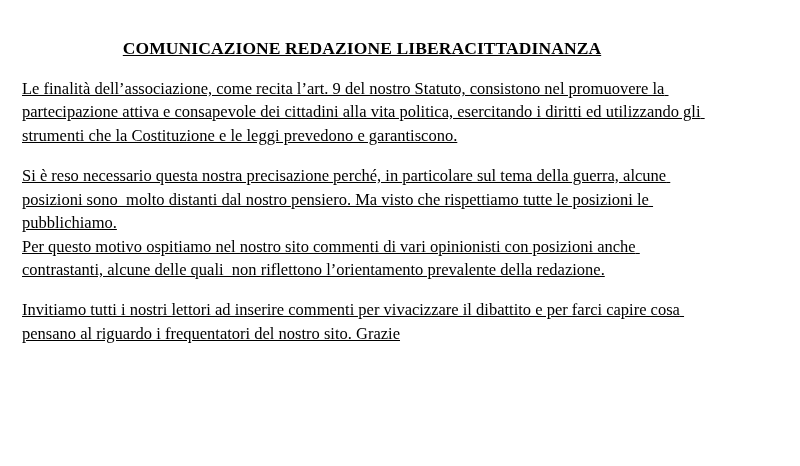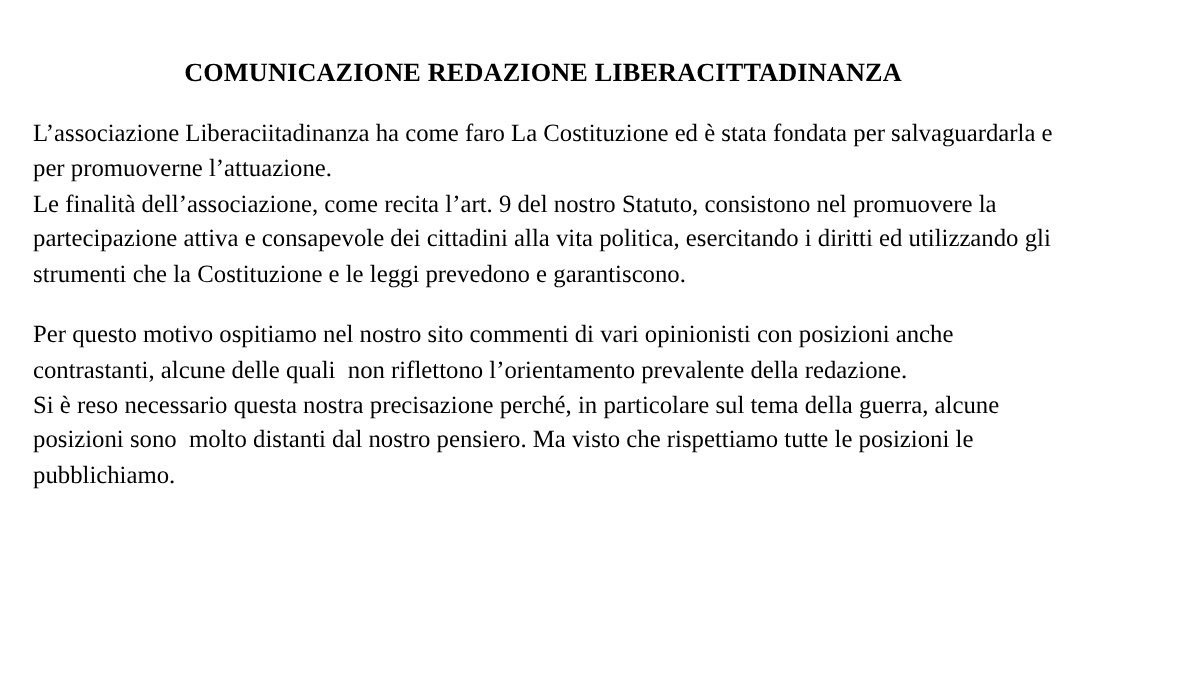--- a/index.html
+++ b/index.html
@@ -13,20 +13,21 @@
     font-family: "Liberation Serif", serif;
     color: #000000;
     overflow: hidden;
   }
   .page {
     width: 724px;
     height: 466px;
     box-sizing: border-box;
     padding: 28px 18px 0 18px;
     position: relative;
+    text-decoration: underline;
   }
   .doc-title {
     text-align: center;
     font-weight: bold;
     font-size: 17.5px;
     letter-spacing: 0.1px;
     margin: 10px 0 18px 0;
     line-height: 1.2;
   }
   .body-block {
@@ -47,28 +48,28 @@
 </style>
 </head>
 <body>
 
 <div class="page">
 
   <h1 class="doc-title">COMUNICAZIONE REDAZIONE LIBERACITTADINANZA</h1>
 
   <div class="body-block">
 
-    <p class="para">L’associazione Liberaciitadinanza ha come faro La Costituzione ed è stata fondata per salvaguardarla e per promuoverne l’attuazione.</p>
 
     <p class="para">Le finalità dell’associazione, come recita l’art. 9 del nostro Statuto, consistono nel promuovere la partecipazione attiva e consapevole dei cittadini alla vita politica, esercitando i diritti ed utilizzando gli strumenti che la Costituzione e le leggi prevedono e garantiscono.</p>
 
 
     <div class="spacer"></div>
 
+    <p class="para">Si è reso necessario questa nostra precisazione perché, in particolare sul tema della guerra, alcune posizioni sono  molto distanti dal nostro pensiero. Ma visto che rispettiamo tutte le posizioni le pubblichiamo.</p>
+
     <p class="para">Per questo motivo ospitiamo nel nostro sito commenti di vari opinionisti con posizioni anche contrastanti, alcune delle quali  non riflettono l’orientamento prevalente della redazione.</p>
-
-    <p class="para">Si è reso necessario questa nostra precisazione perché, in particolare sul tema della guerra, alcune posizioni sono  molto distanti dal nostro pensiero. Ma visto che rispettiamo tutte le posizioni le pubblichiamo.</p>
 
     <div class="spacer"></div>
 
+    <p class="para">Invitiamo tutti i nostri lettori ad inserire commenti per vivacizzare il dibattito e per farci capire cosa pensano al riguardo i frequentatori del nostro sito. Grazie</p>
 
   </div>
 </div>
 
 </body></html>

